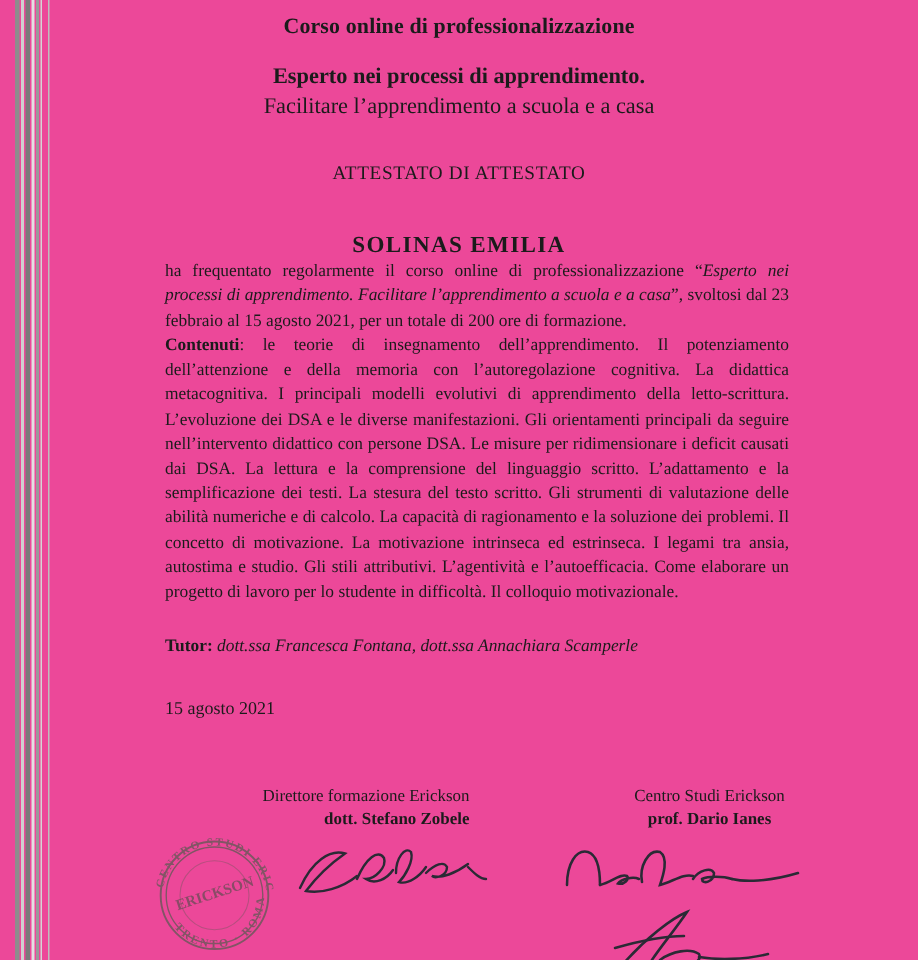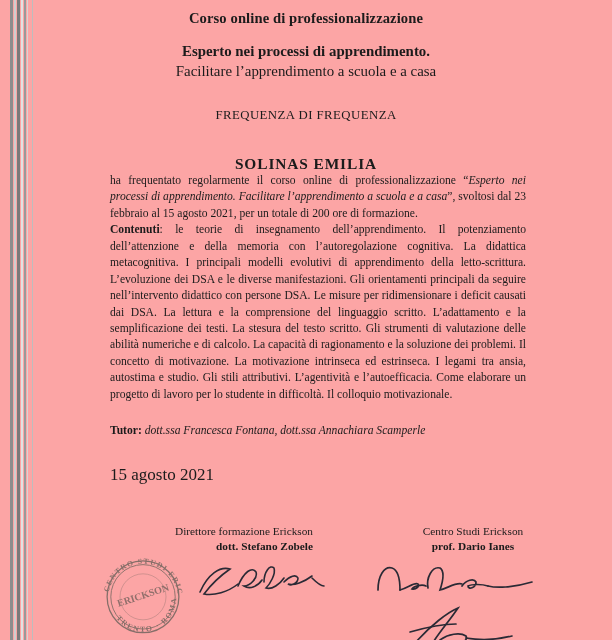--- a/index.html
+++ b/index.html
@@ -8,21 +8,21 @@
     background: #ffffff;
   }
   body {
     font-family: "Liberation Serif", "DejaVu Serif", serif;
     color: #1b1b1b;
   }
   .page {
     position: relative;
     width: 612px;
     height: 640px;
-    background: #fca5a5;
+    background: #ec4899;
     overflow: hidden;
     box-sizing: border-box;
   }
 
   
   .scan-edge {
     position: absolute;
     top: 0;
     left: 0;
     width: 40px;
@@ -109,21 +109,21 @@
   .tutor {
     margin-top: 20px;
     font-size: 11.6px;
     line-height: 1.42;
   }
   .tutor b { font-weight: bold; }
   .tutor i { font-style: italic; }
 
   .date {
     margin-top: 25px;
-    font-size: 17px;
+    font-size: 12px;
   }
 
   
   .signatures {
     position: absolute;
     left: 0;
     top: 524px;
     width: 612px;
     height: 116px;
   }
@@ -170,21 +170,21 @@
   </div>
 
   <div class="content">
 
     <div class="title-block">
       <div class="title-line-1">Corso online di professionalizzazione</div>
       <div class="title-line-2">Esperto nei processi di apprendimento.</div>
       <div class="title-line-3">Facilitare l’apprendimento a scuola e a casa</div>
     </div>
 
-    <div class="attestato">FREQUENZA DI FREQUENZA</div>
+    <div class="attestato">ATTESTATO DI ATTESTATO</div>
 
     <div class="recipient">SOLINAS EMILIA</div>
 
     <div class="body-wrap">
 
       <p class="para intro"><span>ha frequentato regolarmente il corso online di professionalizzazione “</span><i>Esperto nei processi di apprendimento. Facilitare l’apprendimento a scuola e a casa</i><span>”, svoltosi dal 23 febbraio al 15 agosto 2021, per un totale di 200 ore di formazione.</span></p>
 
       <p class="para contenuti"><b>Contenuti</b><span>: </span><span>le teorie di insegnamento dell’apprendimento. Il potenziamento dell’attenzione e della memoria con l’autoregolazione cognitiva. La didattica metacognitiva. I principali modelli evolutivi di apprendimento della letto-scrittura. L’evoluzione dei DSA e le diverse manifestazioni. Gli orientamenti principali da seguire nell’intervento didattico con persone DSA. Le misure per ridimensionare i deficit causati dai DSA. La lettura e la comprensione del linguaggio scritto. L’adattamento e la semplificazione dei testi. La stesura del testo scritto. Gli strumenti di valutazione delle abilità numeriche e di calcolo. La capacità di ragionamento e la soluzione dei problemi. Il concetto di motivazione. La motivazione intrinseca ed estrinseca. I legami tra ansia, autostima e studio. Gli stili attributivi. L’agentività e l’autoefficacia. Come elaborare un progetto di lavoro per lo studente in difficoltà. Il colloquio motivazionale.</span></p>
 
       <div class="tutor"><b>Tutor:</b>

